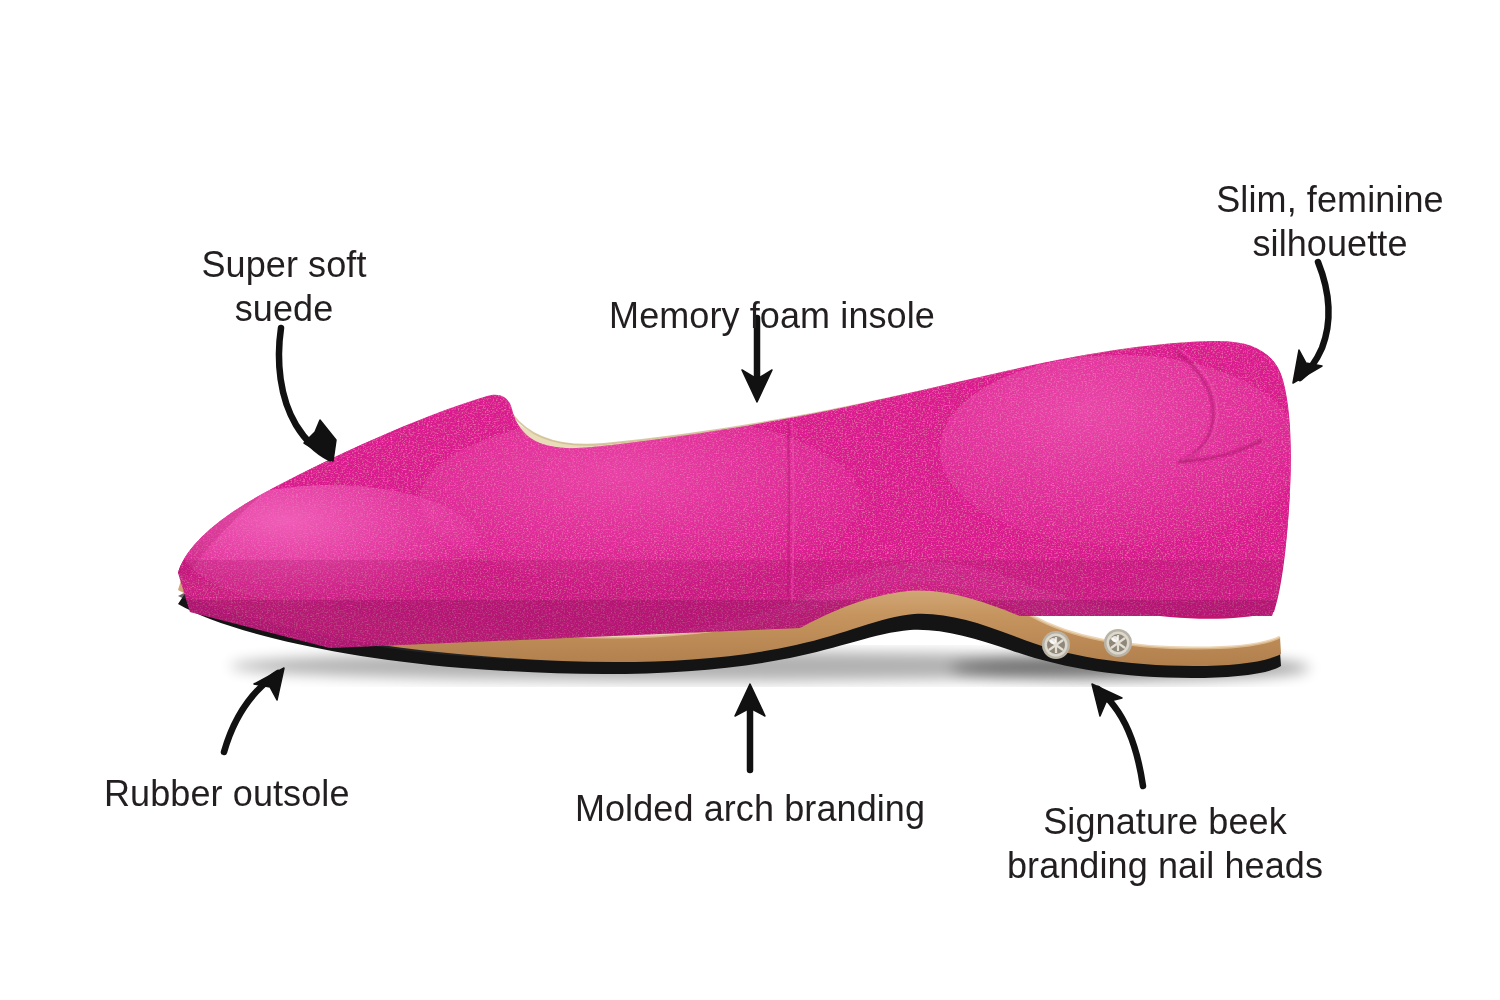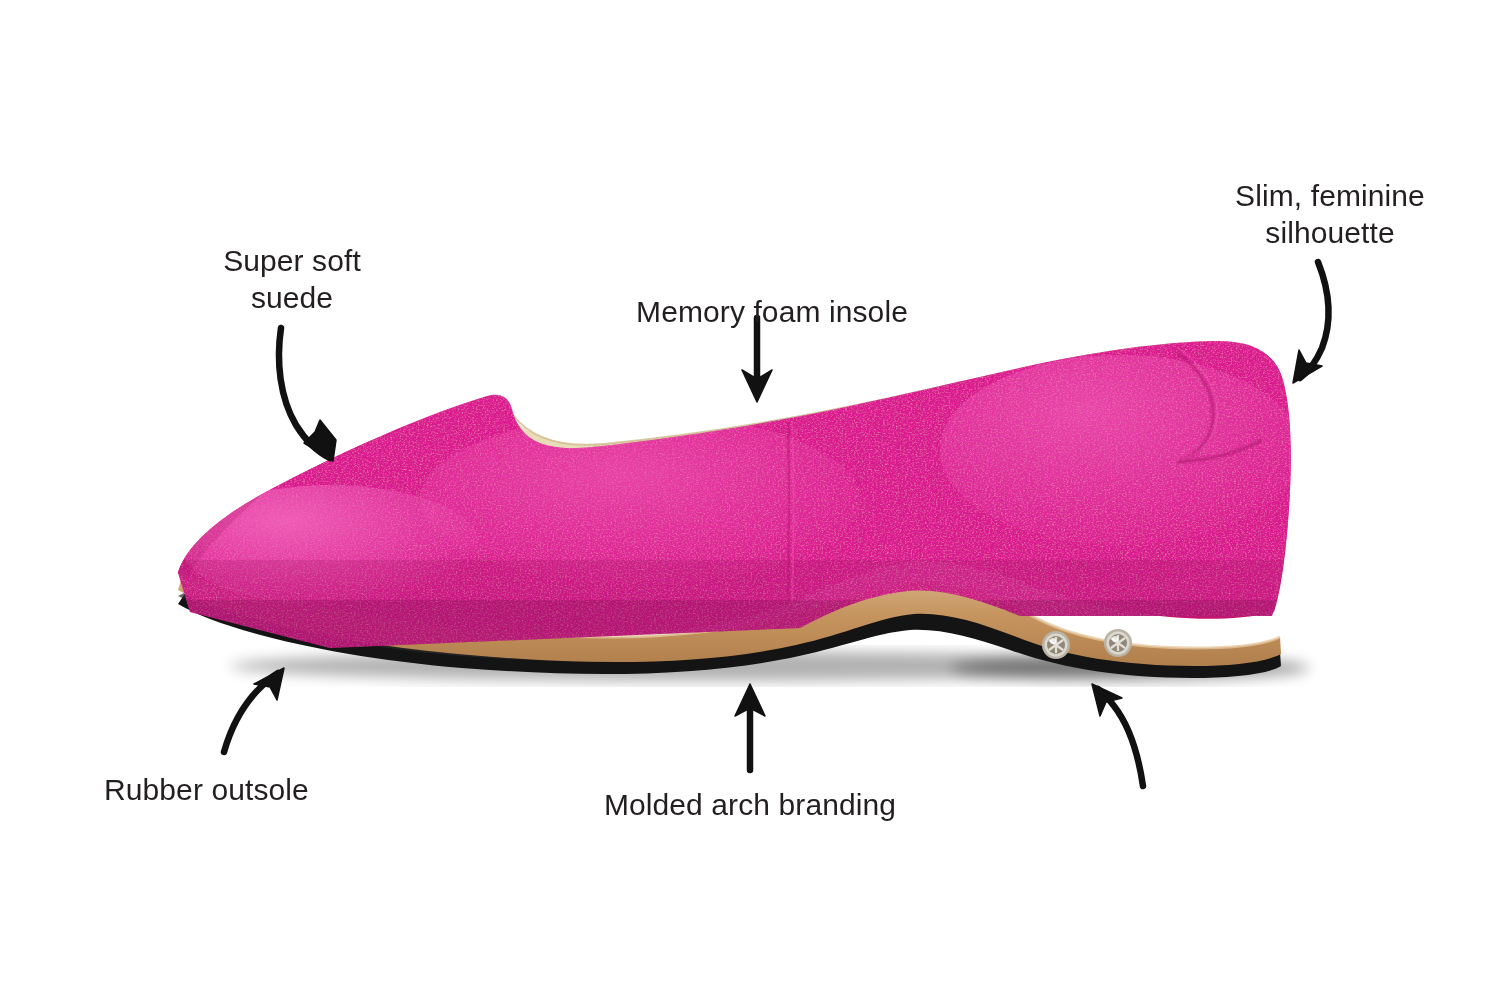--- a/index.html
+++ b/index.html
@@ -11,31 +11,31 @@
     position: relative;
     width: 1500px;
     height: 1000px;
     background: #ffffff;
     overflow: hidden;
     font-family: "Liberation Sans", sans-serif;
   }
   .callout {
     position: absolute;
     color: #231f20;
-    font-size: 30px;
+    font-size: 36px;
     line-height: 1.22;
     font-weight: 400;
     letter-spacing: 0.1px;
     white-space: pre-line;
     -webkit-font-smoothing: antialiased;
   }
   .ta-center { text-align: center; }
   .ta-left { text-align: left; }
 
-  #lbl-suede   { left: 152px; top: 243px; width: 280px; }
+  #lbl-suede   { left: 144px; top: 243px; width: 280px; }
   #lbl-memory  { left: 592px; top: 262px; width: 360px; margin-top: 32px; }
   #lbl-slim    { left: 1185px; top: 178px; width: 290px; }
   #lbl-rubber  { left: 104px; top: 772px; width: 280px; }
   #lbl-arch    { left: 570px; top: 787px; width: 360px; }
   #lbl-nail    { left: 1000px; top: 800px; width: 330px; }
 
   svg.layer {
     position: absolute;
     left: 0; top: 0;
     width: 1500px;
@@ -293,14 +293,16 @@
 
   <div class="callout ta-center" id="lbl-memory">Memory foam insole</div>
 
   <div class="callout ta-center" id="lbl-slim">Slim, feminine
 silhouette</div>
 
   <div class="callout ta-left" id="lbl-rubber">Rubber outsole</div>
 
   <div class="callout ta-center" id="lbl-arch">Molded arch branding</div>
 
+  <div class="callout ta-center" id="lbl-nail">Signature beek
+branding nail heads</div>
 
 </div>
 
 </body></html>

